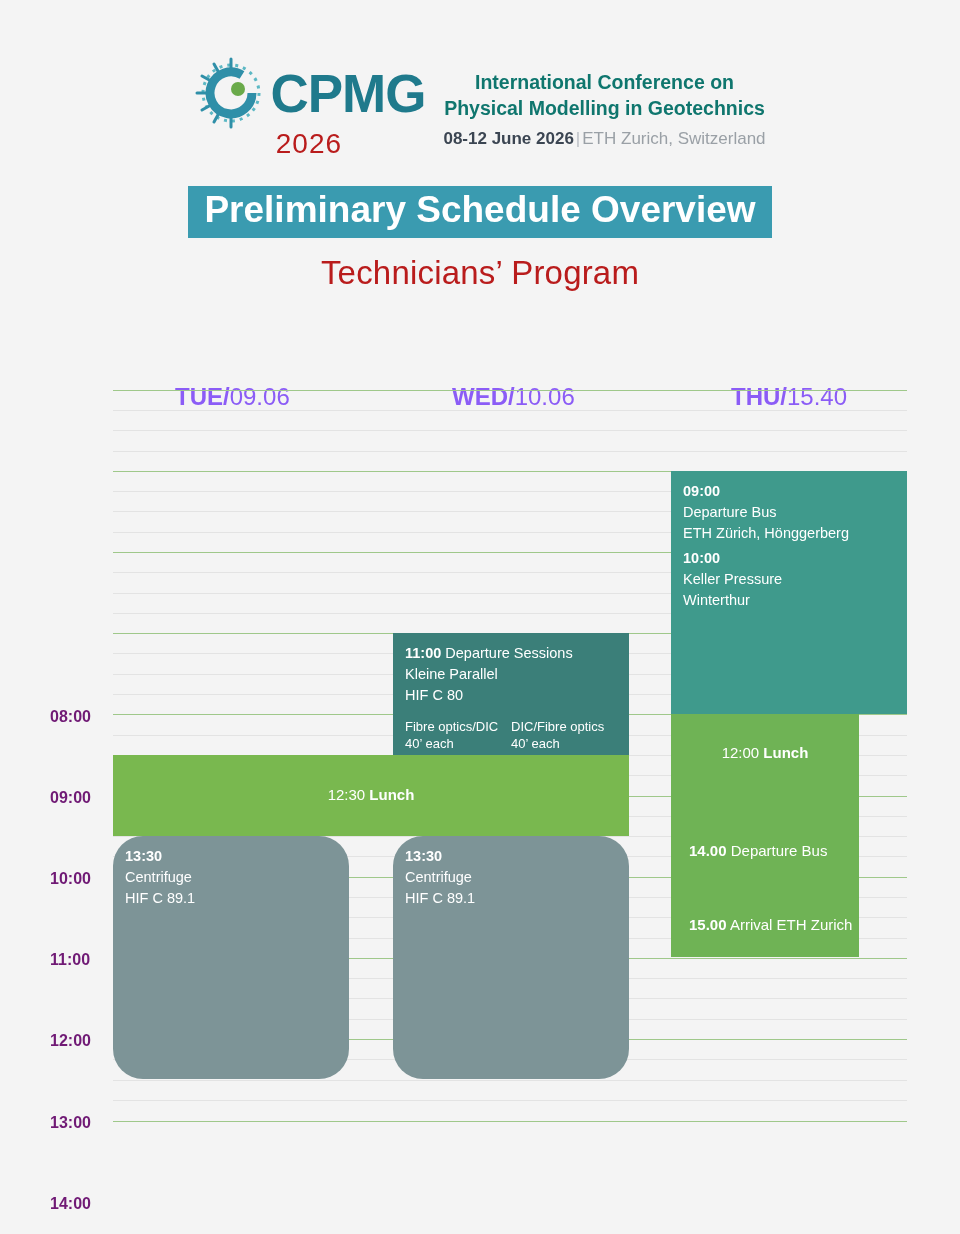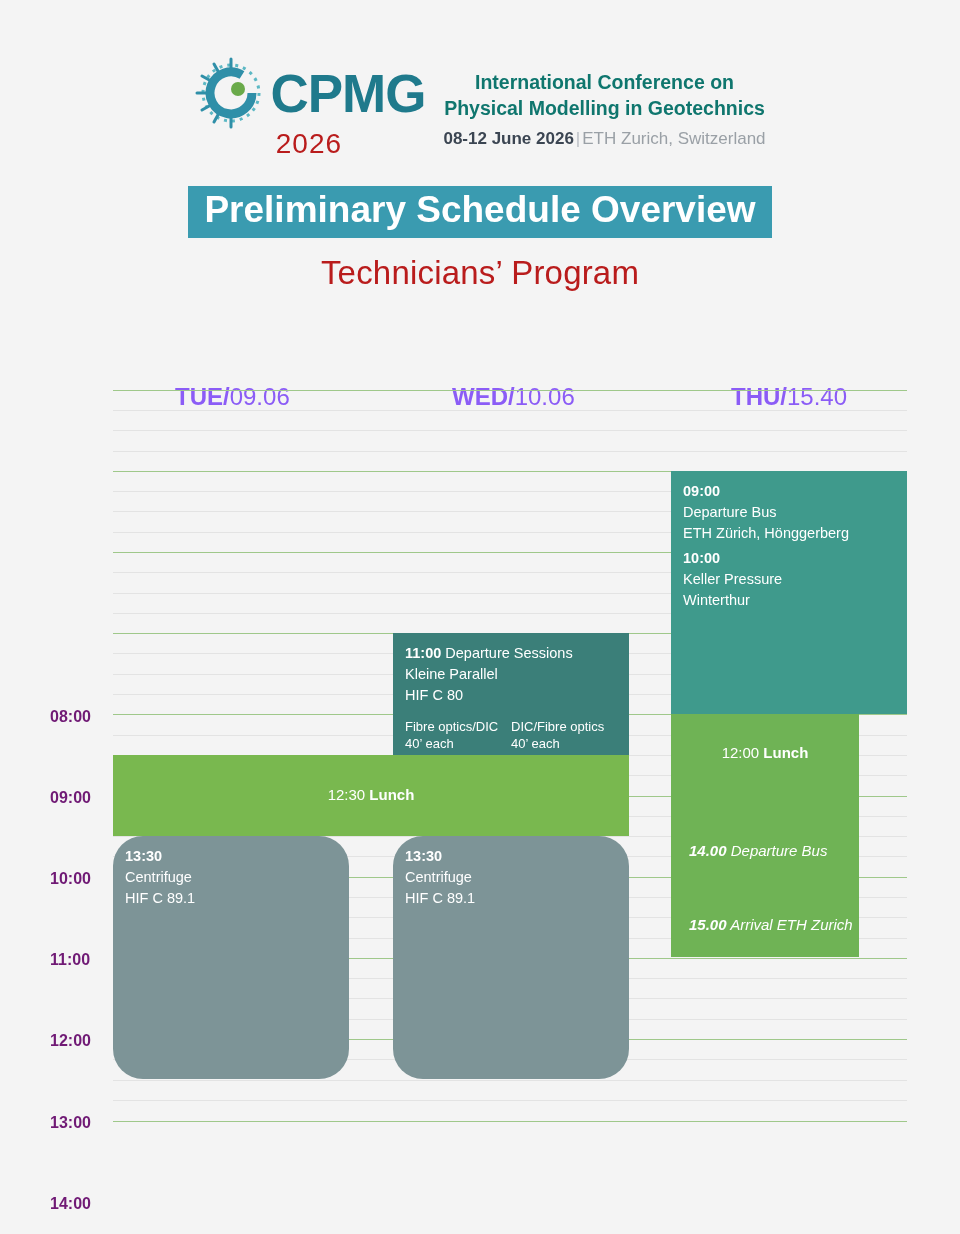--- a/index.html
+++ b/index.html
@@ -183,21 +183,20 @@
     display: flex;
     margin-top: 12px;
     font-size: 13px;
     line-height: 1.35;
   }
   .par-col { width: 110px; }
   .ev-right-text {
     position: absolute;
     font-size: 15px;
     color: #ffffff;
-    font-style: italic;
   }
 </style>
 </head>
 <body>
 
 <div class="header">
 
   <div class="logo-block">
     <div class="logo-row">
       <div class="logo-mark">

